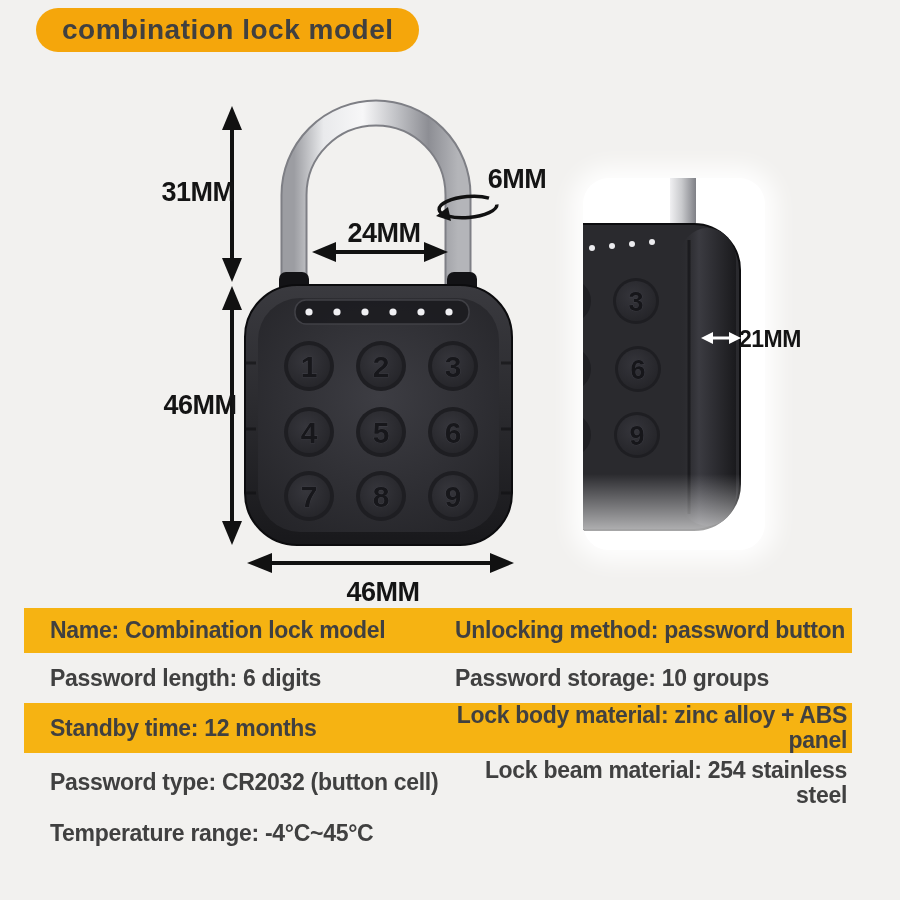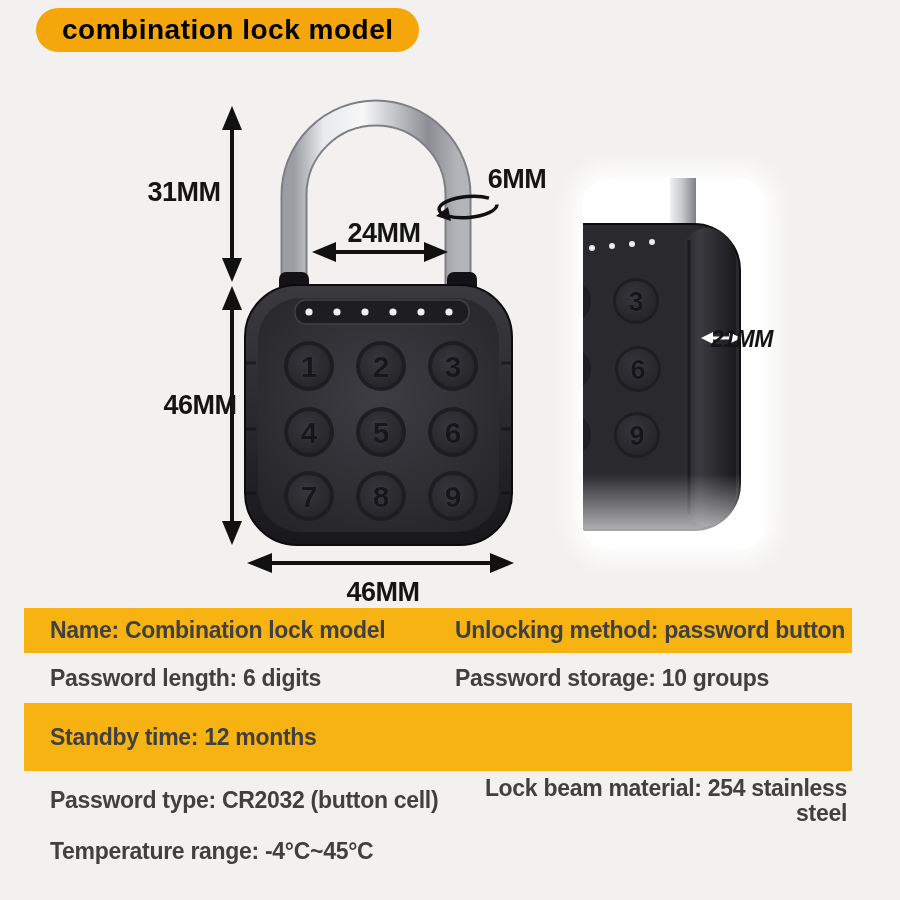--- a/index.html
+++ b/index.html
@@ -2,21 +2,21 @@
 <html><head>
 <meta charset="utf-8">
 <style>
   html,body{margin:0;padding:0;}
   body{width:900px;height:900px;overflow:hidden;background:#f2f1ef;
        font-family:"Liberation Sans",sans-serif;position:relative;}
   .page{position:absolute;inset:0;width:900px;height:900px;}
 
   
   .badge{position:absolute;left:36px;top:8px;height:44px;line-height:44px;
-         background:#f5a60b;color:#000000;font-size:28px;font-weight:bold;
+         background:#f5a60b;color:#404040;font-size:28px;font-weight:bold;
          padding:0 26px;border-radius:23px;letter-spacing:.5px;}
 
   
   .front-svg{position:absolute;left:235px;top:95px;}
   .inset{position:absolute;left:583px;top:178px;width:182px;height:372px;
          background:#fff;border-radius:26px;box-shadow:0 0 22px 12px rgba(255,255,255,.9);
          overflow:hidden;}
   .overlay{position:absolute;left:0;top:0;pointer-events:none;}
 
   
@@ -25,21 +25,21 @@
   .dim.small{font-size:23px;}
 
   
   .spec{position:absolute;left:0;top:608px;width:900px;}
   .trow{display:flex;align-items:center;margin:0 48px 0 24px;}
   .trow.hl{background:#f6b312;}
   .cell{color:#404040;font-weight:bold;font-size:23px;letter-spacing:-0.3px;line-height:1.08;}
   .cell.left{width:405px;padding-left:26px;flex:0 0 auto;}
   .cell.right{flex:1 1 auto;max-width:392px;}
   .cell.right.wrapr{text-align:right;padding-right:4px;}
-  .r1{height:45px;}.r2{height:50px;}.r3{height:68px;}.r4{height:59px;}
+  .r1{height:45px;}.r2{height:50px;}.r3{height:50px;}.r4{height:59px;}
   .r5{height:46px;}.r6{height:42px;}
 </style>
 </head>
 <body>
 
 <div class="page">
 
   <div class="badge">combination lock model</div>
 
   <svg class="front-svg" width="290" height="465" viewBox="0 0 290 465">
@@ -246,38 +246,39 @@
       </g>
     </g>
 
     <g stroke="#fff" stroke-width="3" fill="#fff">
       <line x1="710" y1="338" x2="732" y2="338"></line>
       <polygon points="701,338 713,332 713,344" stroke="none"></polygon>
       <polygon points="741,338 729,332 729,344" stroke="none"></polygon>
     </g>
   </svg>
 
-  <div class="dim" style="left:136px;top:177px;width:96px;">31MM</div>
+  <div class="dim" style="left:150px;top:177px;width:96px;">31MM</div>
   <div class="dim" style="left:342px;top:218px;width:84px;">24MM</div>
   <div class="dim" style="left:482px;top:164px;width:70px;">6MM</div>
   <div class="dim" style="left:152px;top:390px;width:96px;">46MM</div>
   <div class="dim" style="left:340px;top:577px;width:86px;">46MM</div>
-  <div class="dim small" style="left:711px;top:326px;width:70px;text-align:left;font-style:italic;">21MM</div>
+  <div class="dim small" style="left:739px;top:326px;width:70px;text-align:left;">21MM</div>
 
   <div class="spec">
     <div class="trow hl r1">
       <div class="cell left">Name: Combination lock model</div>
       <div class="cell right">Unlocking method: password button</div>
     </div>
     <div class="trow r2">
       <div class="cell left">Password length: 6 digits</div>
       <div class="cell right">Password storage: 10 groups</div>
     </div>
     <div class="trow hl r3">
       <div class="cell left">Standby time: 12 months</div>
+      <div class="cell right wrapr">Lock body material: zinc alloy + ABS panel</div>
     </div>
     <div class="trow r4">
       <div class="cell left">Password type: CR2032 (button cell)</div>
       <div class="cell right wrapr">Lock beam material: 254 stainless steel</div>
     </div>
     <div class="trow r6">
       <div class="cell left">Temperature range: -4°C~45°C</div>
       <div class="cell right"></div>
     </div>
   </div>

